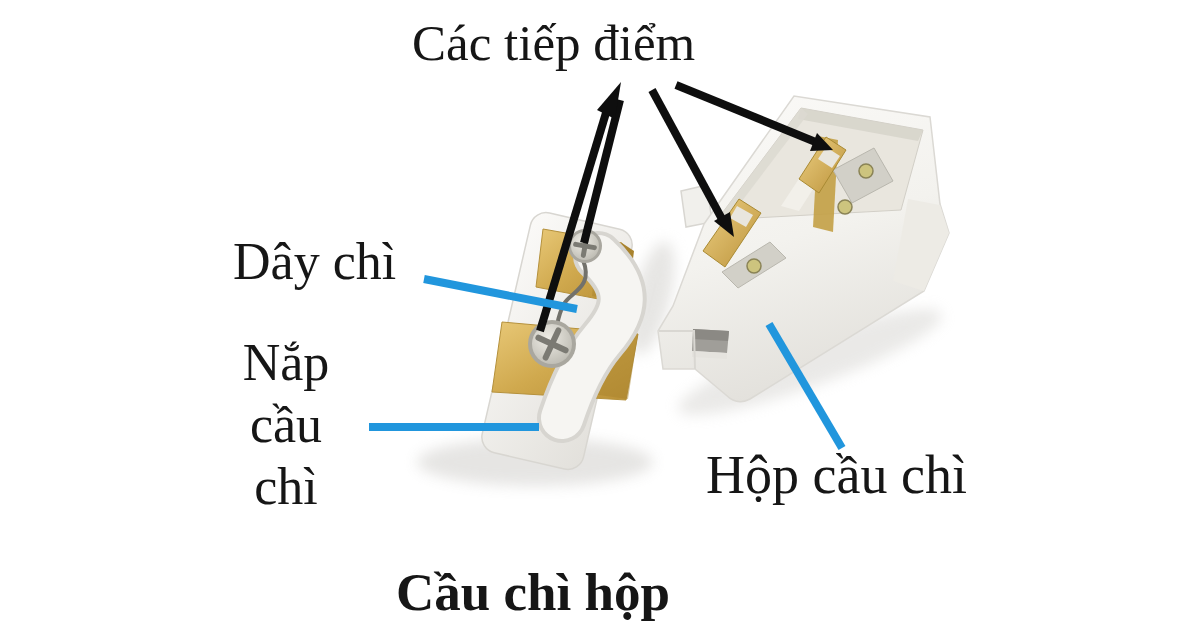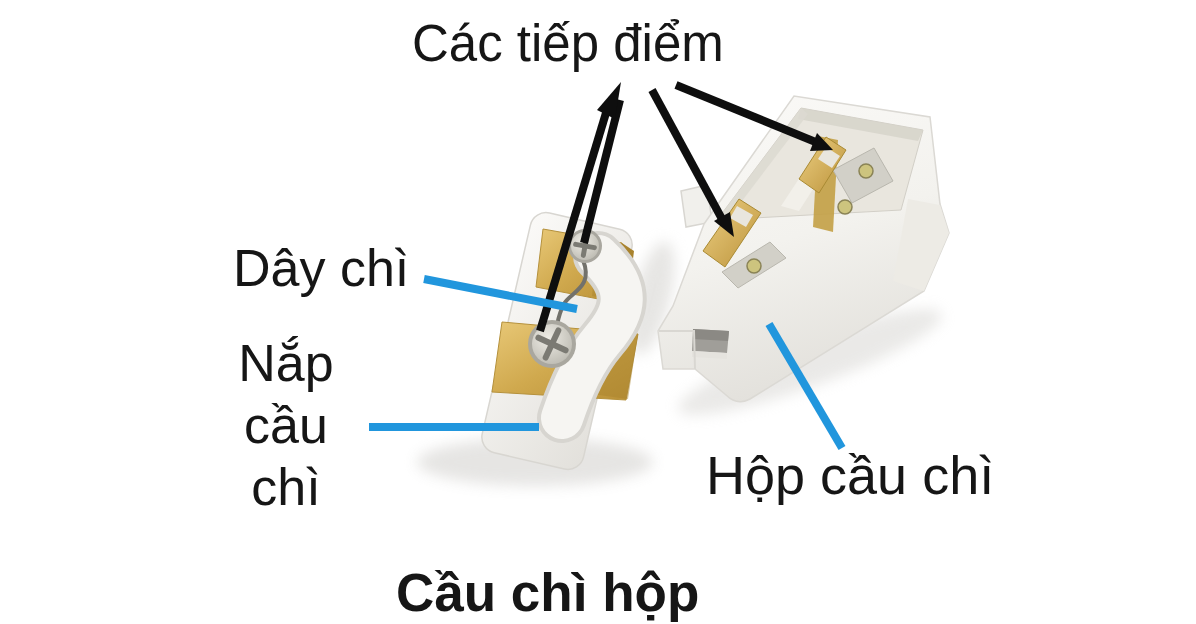--- a/index.html
+++ b/index.html
@@ -5,27 +5,27 @@
   :root{
     --background:#ffffff; --text:#161616; --arrow-black:#0e0e0e; --pointer-blue:#2196dd;
     --brass:#d4ad52; --brass-dark:#a9832e; --plastic:#f5f4f1; --plastic-edge:#d7d5d0;
     --cavity:#e9e6de; --screw-silver:#d2d0c8;
   }
   html,body{margin:0;padding:0;}
   body{background:var(--background);}
   .stage{
     position:relative; width:1196px; height:624px; overflow:hidden;
     background:var(--background);
-    font-family:Liberation Sans, sans-serif;
+    font-family:Liberation Serif, serif;
     color:var(--text);
   }
   .stage svg{position:absolute;left:0;top:0;}
   .lbl{position:absolute; white-space:nowrap; color:var(--text);}
   .title-top{left:412px; top:14px; font-size:51px;}
-  .lbl-day{left:233px; top:238px; font-size:52px;}
+  .lbl-day{left:233px; top:232px; font-size:52px;}
   .lbl-nap{left:233px; top:332px; width:106px; text-align:center; font-size:52px; line-height:62px; white-space:normal;}
   .lbl-nap div{white-space:nowrap;}
   .lbl-hop{left:706px; top:444px; font-size:54px;}
   .caption{left:396px; top:543px; font-size:53px; font-weight:bold;margin-top:19px;}
   .arrow{stroke:var(--arrow-black); stroke-width:8; fill:none;}
   .arrowhead{fill:var(--arrow-black); stroke:none;}
   .pointer{stroke:var(--pointer-blue); stroke-width:8; fill:none;}
 </style>
 </head>
 <body>

